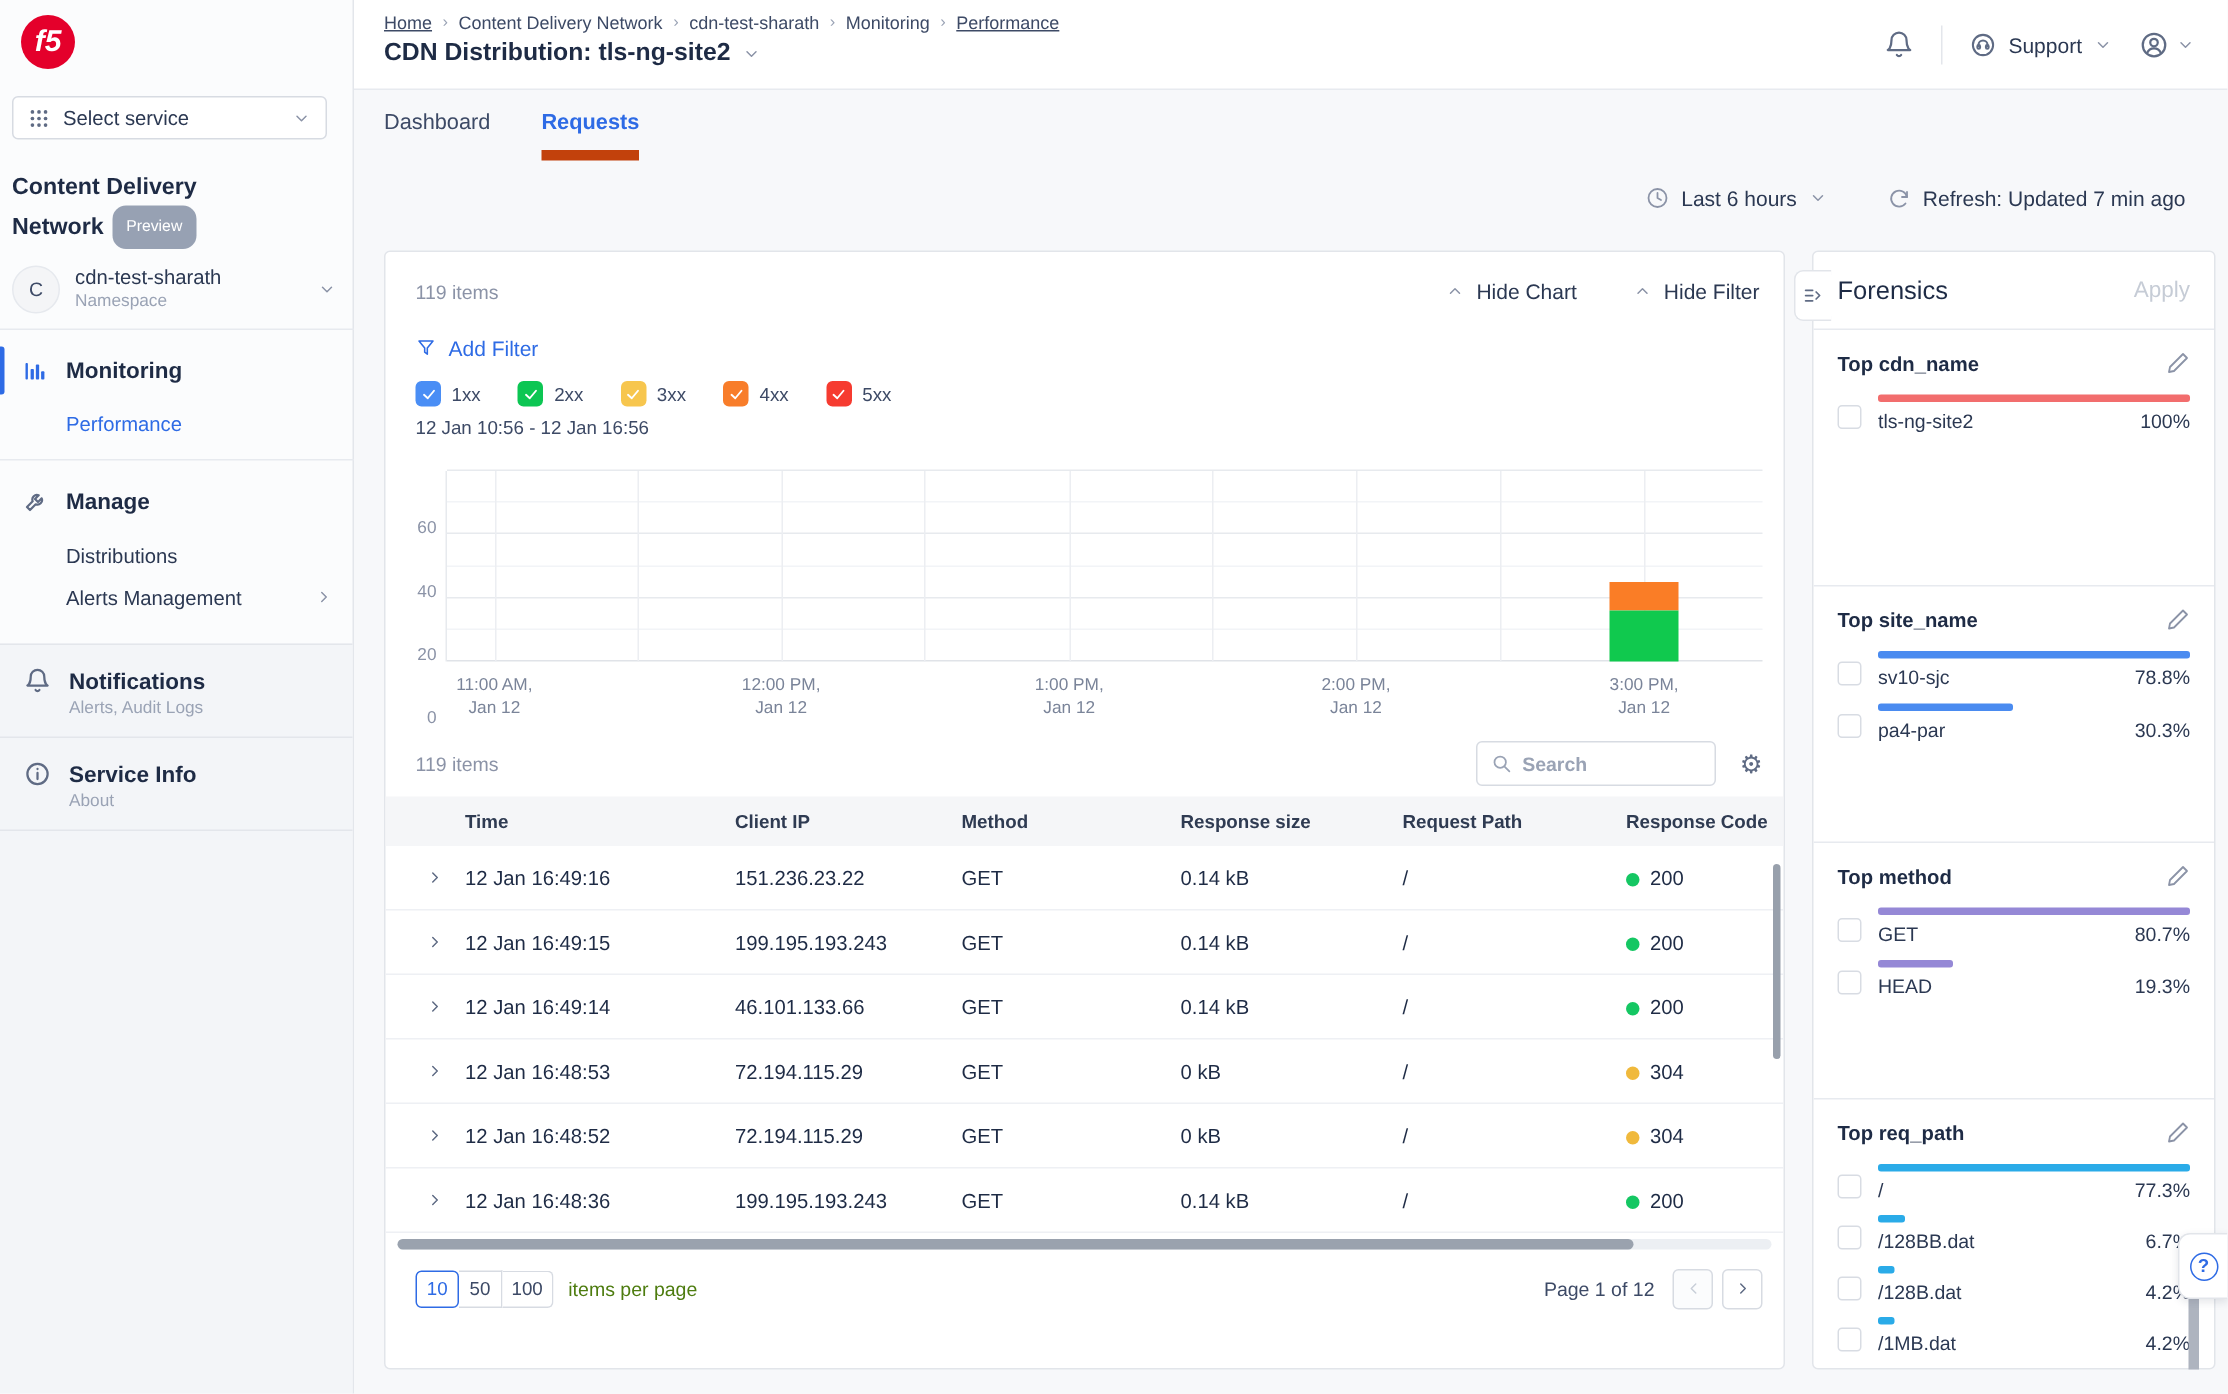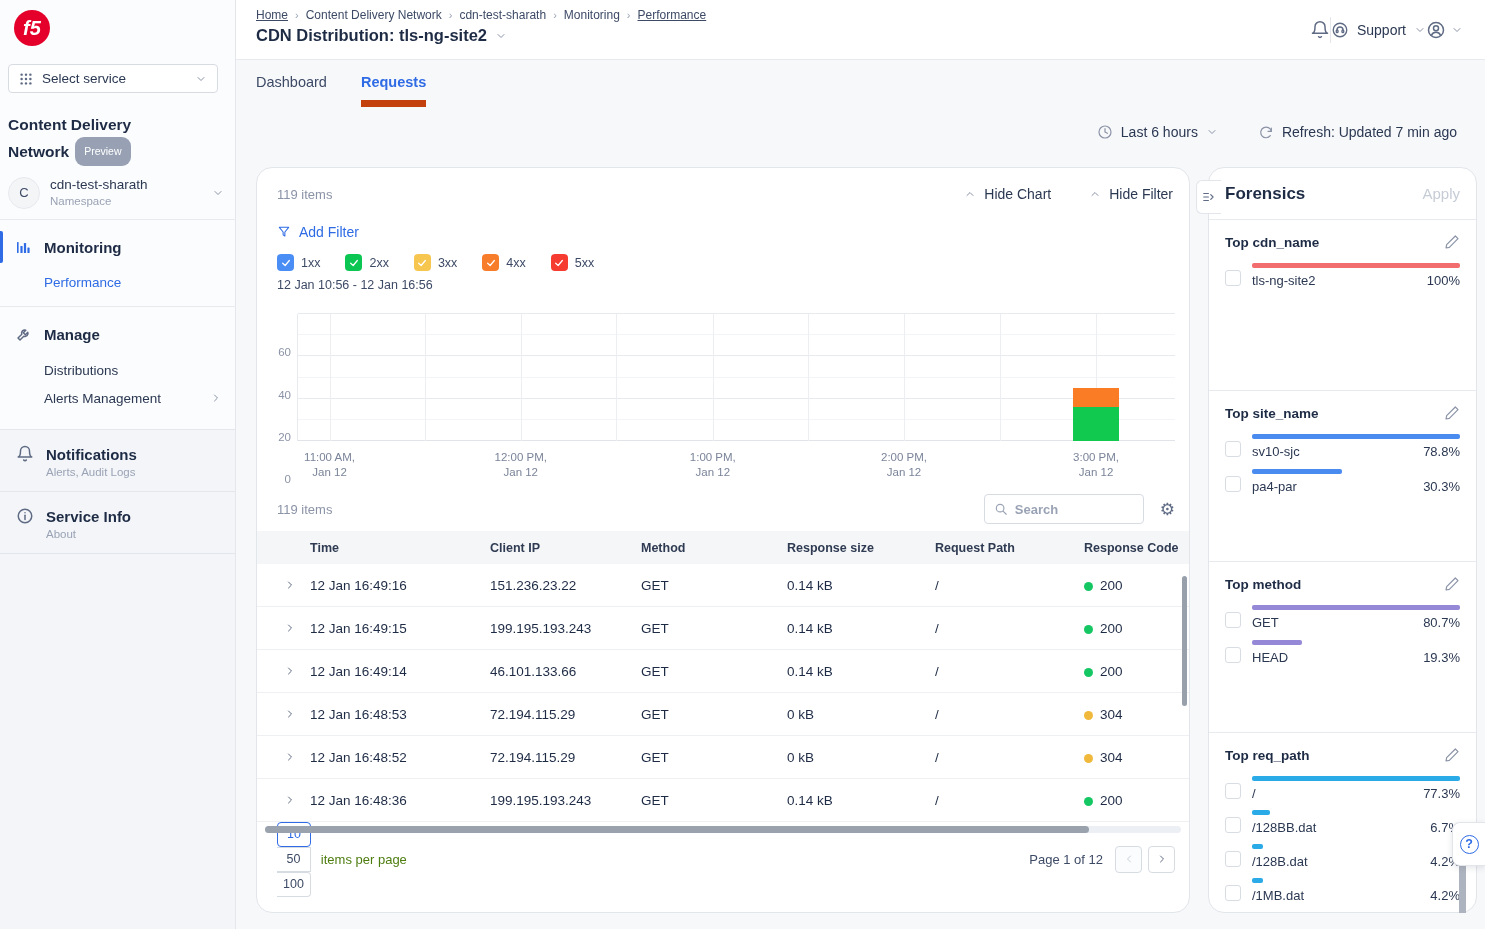--- a/index.html
+++ b/index.html
@@ -39,35 +39,35 @@
   .bsec .s{font-size:11.5px;color:#9aa3b5;margin:3px 0 0 30px;}
 
   
   .topbar{position:absolute;left:236px;top:0;right:0;height:60px;background:#fff;border-bottom:1px solid #e7eaef;}
   .crumbs{position:absolute;left:20px;top:8px;display:flex;align-items:center;gap:7px;font-size:12px;color:#3d4a66;}
   .crumbs a{color:#3d4a66;text-decoration:none;cursor:pointer}
   .crumbs .u{text-decoration:underline}
   .crumbs .sep{color:#9aa3b5;font-size:11px}
   .page-title{position:absolute;left:20px;top:26px;display:flex;align-items:center;gap:8px;
     font-size:16.5px;font-weight:600;color:#1e2b45;cursor:pointer;}
-  .top-right{position:absolute;right:22px;top:0;height:60px;display:flex;align-items:center;color:#5f6b84;}
+  .top-right{position:absolute;right:22px;top:0;height:60px;display:flex;align-items:center;gap:18px;color:#5f6b84;}
   .vdiv{width:1px;height:26px;background:#e3e6eb}
   .support{display:flex;align-items:center;gap:8px;font-size:14px;color:#2b3852;cursor:pointer;}
   .acct{display:flex;align-items:center;gap:5px;cursor:pointer;}
 
   
   .content{position:absolute;left:236px;top:60px;right:0;bottom:0;background:#f7f8fa;}
   .tabs{position:absolute;left:20px;top:14px;display:flex;gap:34px;}
   .tab{font-size:14.5px;color:#3d4a66;padding-bottom:10px;cursor:pointer;}
   .tab.active{color:#2e6be5;font-weight:bold;border-bottom:7px solid #c2410c;}
   .timebar{position:absolute;right:28px;top:64px;display:flex;align-items:center;gap:40px;font-size:14px;color:#2b3852;}
   .timebar .grp{display:flex;align-items:center;gap:8px;cursor:pointer;}
   .timebar .nic{color:#8b93a7;display:flex}
 
-  .card{position:absolute;background:#fff;border:1px solid #e2e5ea;border-radius:16px;top:107px;bottom:16px;}
+  .card{position:absolute;background:#fff;border:1px solid #e2e5ea;border-radius:4px;top:107px;bottom:16px;}
   .main-card{left:20px;width:934px;overflow:hidden;}
   .fx-card{left:972px;width:269px;overflow:visible;}
 
   
   .mc-head{height:52px;display:flex;align-items:center;padding:0 16px 0 20px;}
   .muted{font-size:13px;color:#8b93a7}
   .mc-head .sp{flex:1}
   .hide-btn{display:flex;align-items:center;gap:8px;font-size:14px;color:#2b3852;cursor:pointer;margin-left:38px;}
   .hide-btn .nic{color:#8b93a7;display:flex}
   .addf{display:flex;align-items:center;gap:8px;color:#2e6be5;font-size:14px;margin:4px 0 0 20px;cursor:pointer;width:110px;}
@@ -97,37 +97,37 @@
   .thead{background:#f5f6f8;height:33px;font-size:12.5px;font-weight:bold;color:#2f3b52;}
   .trow{height:43px;border-bottom:1px solid #eef0f4;font-size:13.5px;color:#1e2b45;cursor:pointer;}
   .expander{color:#5f6b84;display:flex;justify-content:center;width:53px;padding-left:12px;}
   .dot{display:inline-block;width:9px;height:9px;border-radius:50%;margin-right:7px;vertical-align:-1px;}
   .vscroll{position:absolute;right:2px;top:408px;width:5px;height:130px;background:#98a0ac;border-radius:3px;}
   .hscroll{margin:4px 8px 0 8px;height:7px;background:#eceff3;border-radius:4px;position:relative;}
   .hscroll .thumb{position:absolute;left:0;top:0;height:7px;width:90%;background:#9aa2ae;border-radius:4px;}
 
   
   .pager{display:flex;align-items:center;padding:0 14px 0 20px;height:52px;}
-  .psizes{display:flex;flex-direction:column;}
+  .psizes{display:flex;}
   .psize{min-width:29px;height:25px;border:1px solid #d7dbe2;background:#fff;display:flex;align-items:center;justify-content:center;
     font-size:12.5px;color:#3d4a66;cursor:pointer;padding:0 6px;}
   .psize:first-child{border-radius:4px 0 0 4px}
   .psize:last-child{border-radius:0 4px 4px 0}
   .psize + .psize{border-left:none}
   .psize.active{border:1px solid #2e6be5;color:#2e6be5;border-radius:4px;}
   .plabel{font-size:13px;color:#4d7c0f;margin-left:10px;}
   .pinfo{margin-left:auto;font-size:13px;color:#3d4a66;margin-right:12px;}
   .pbtn{width:27px;height:27px;border:1px solid #d7dbe2;border-radius:4px;background:#fff;display:flex;align-items:center;
     justify-content:center;color:#5f6b84;cursor:pointer;}
   .pbtn + .pbtn{margin-left:6px}
   .pbtn.disabled{color:#c9cfd9;cursor:default;background:#fbfcfd;}
 
   
   .fx-head{height:52px;border-bottom:1px solid #e7eaef;display:flex;align-items:center;padding:0 16px;position:relative;}
-  .fx-title{font-size:17px;font-weight:700;color:#1e2b45;flex:1;}
+  .fx-title{font-size:17px;font-weight:400;color:#1e2b45;flex:1;}
   .fx-apply{font-size:15px;color:#c6ccd6;}
   .fx-tab{position:absolute;left:-13px;top:12px;width:25px;height:34px;background:#fff;border:1px solid #e2e5ea;
     border-right:none;border-radius:6px 0 0 6px;display:flex;align-items:center;justify-content:center;color:#5f6b84;cursor:pointer;}
   .fx-body{overflow:hidden;height:693px;position:relative;}
   .fsec{height:171px;border-bottom:1px solid #e7eaef;padding:14px 16px 0 16px;overflow:hidden;}
   .fsec.last{height:180px;border-bottom:none;}
   .fsec-head{display:flex;align-items:center;justify-content:space-between;margin-bottom:13px;}
   .fsec-title{font-size:13.5px;font-weight:bold;color:#1e2b45;}
   .pencil{color:#8b93a7;cursor:pointer;display:flex}
   .fi{display:flex;align-items:flex-end;gap:11px;margin-bottom:10px;}

